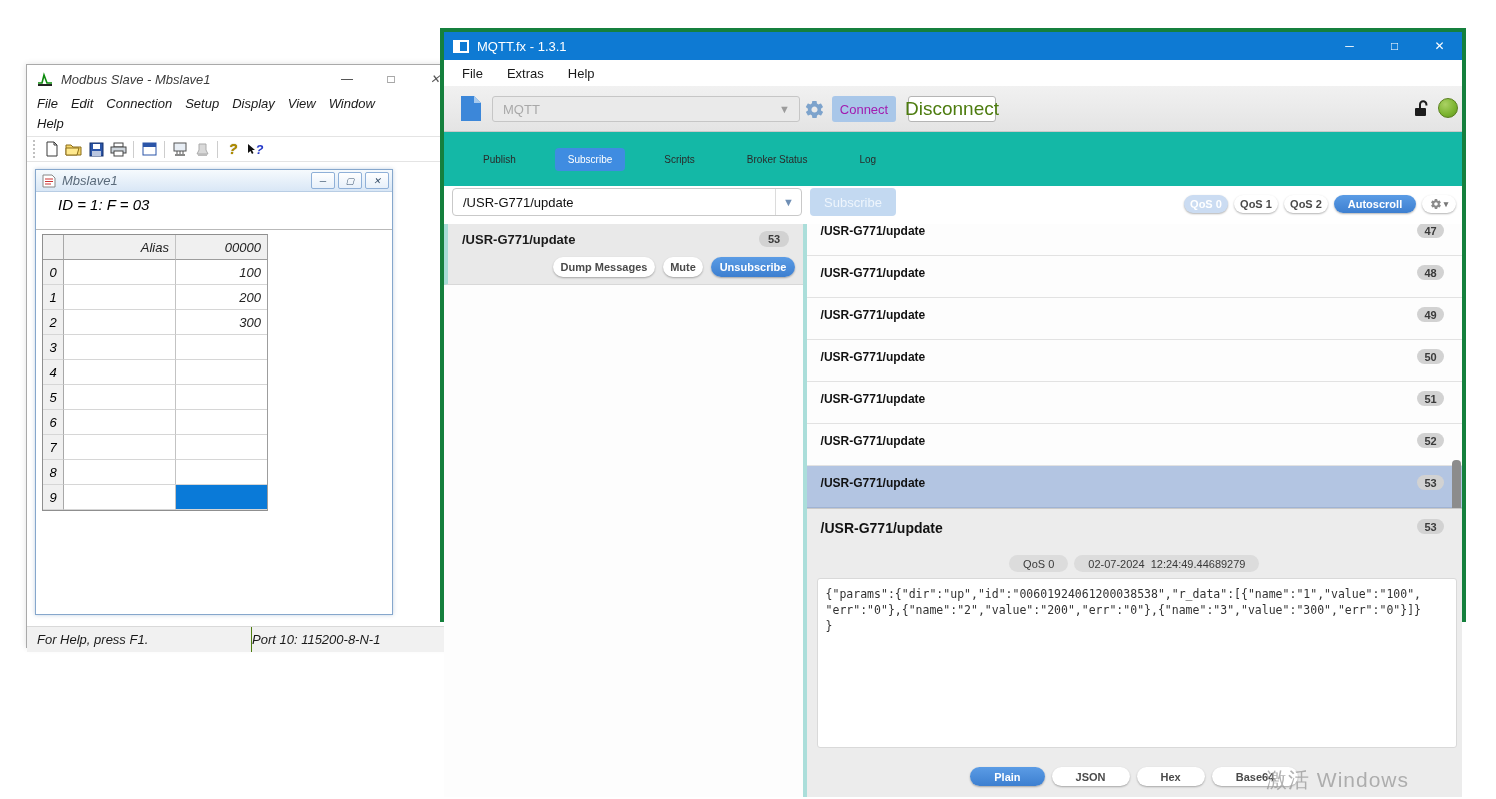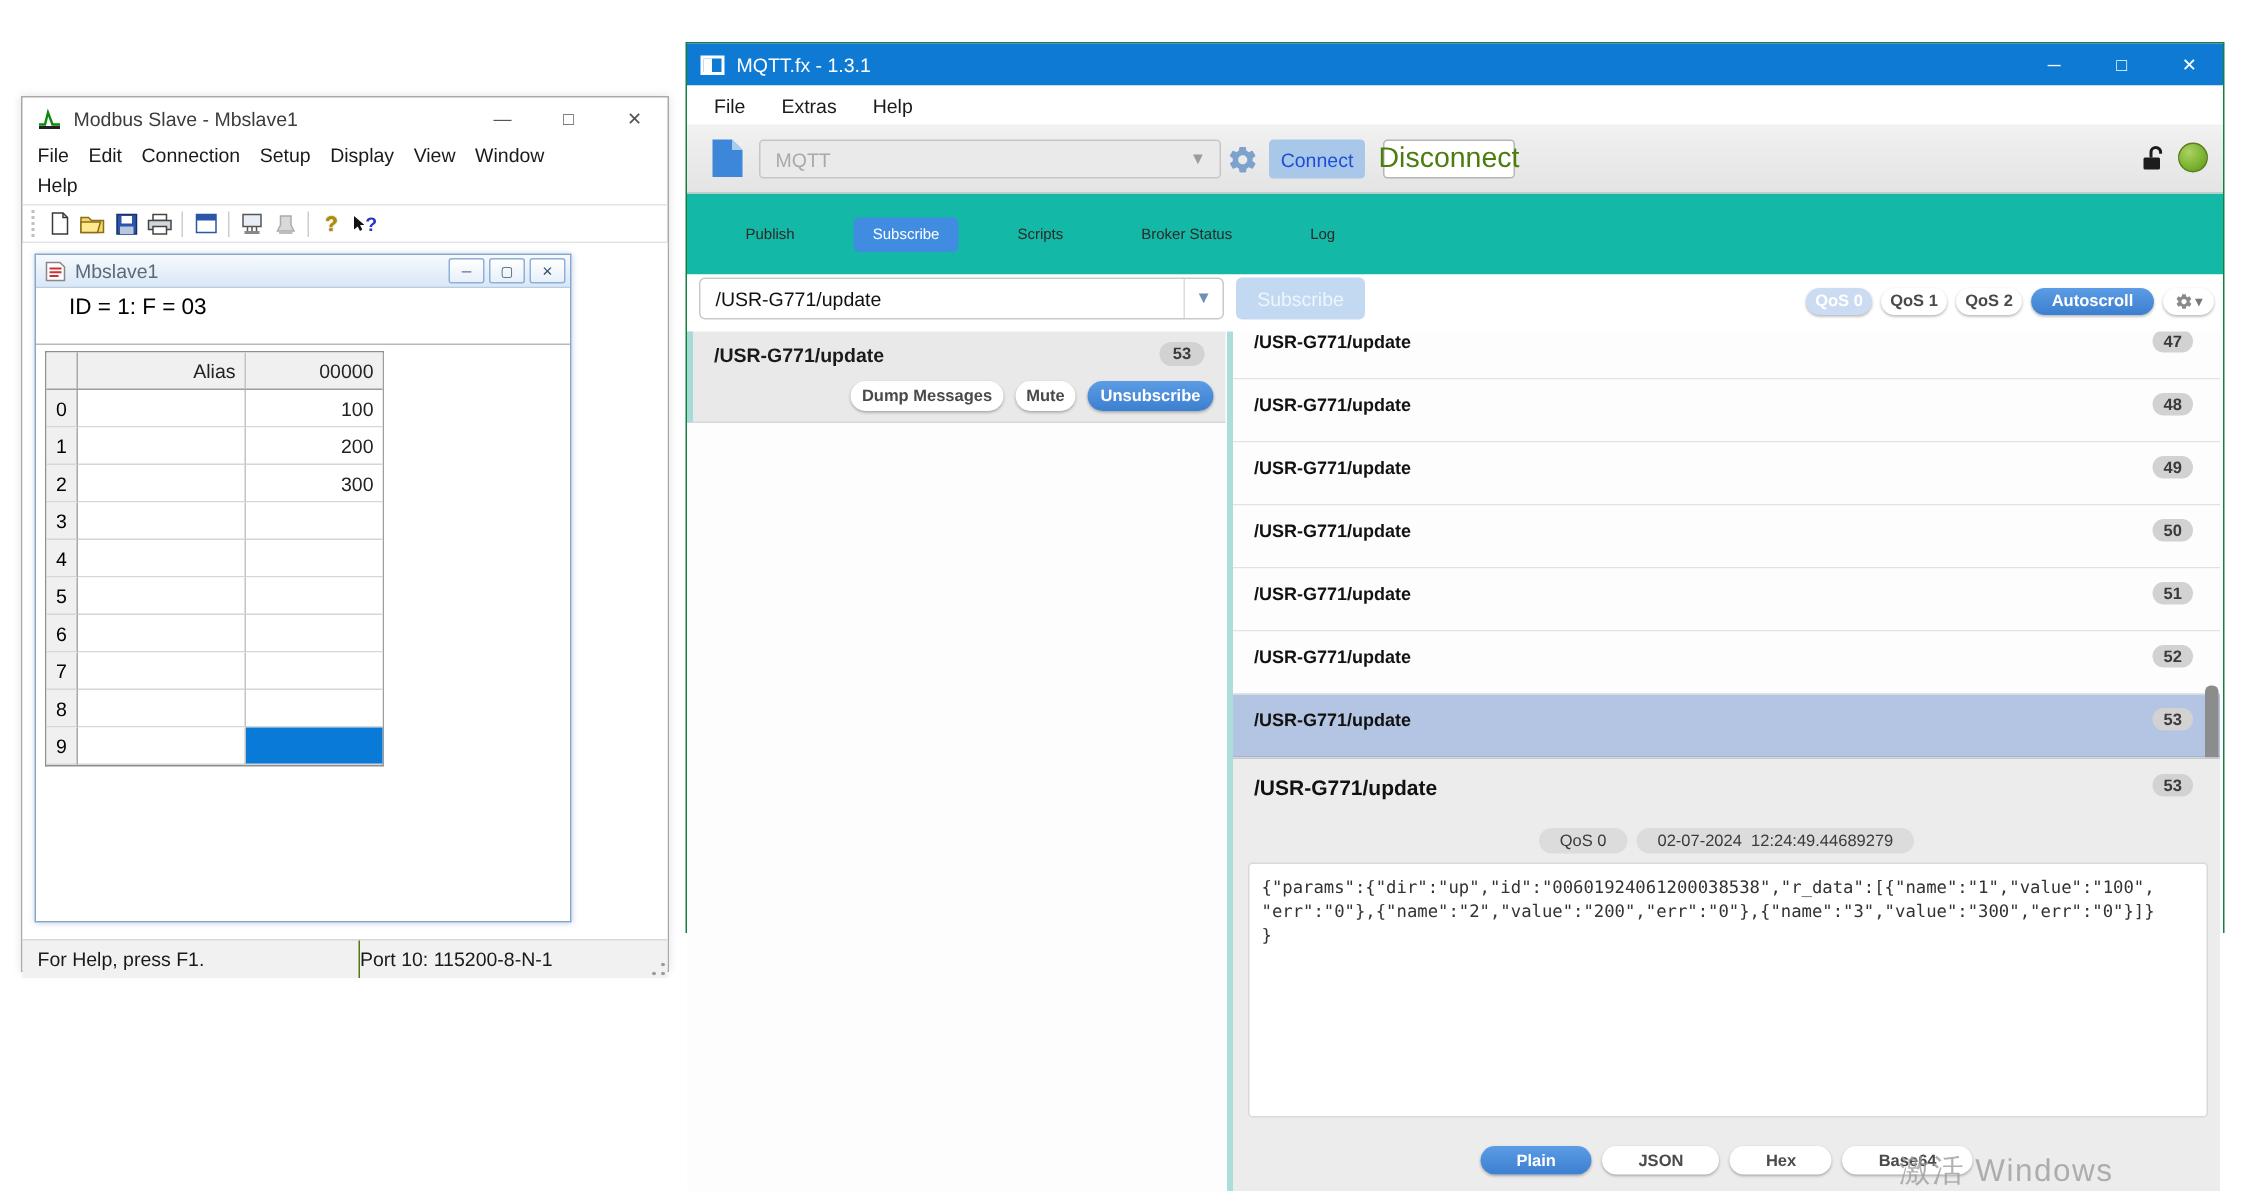--- a/index.html
+++ b/index.html
@@ -8,22 +8,22 @@
           font-family:"Liberation Sans", sans-serif; color:#222; }
 
   
   .explorer { position:absolute; left:0; top:0; width:362px; }
   .exp-row { display:grid; grid-template-columns:143px 130px 1fr; height:17px; align-items:center;
              font-size:13px; color:#6f6f6f; padding-left:22px; }
   .exp-row.highlight { background:#e2e2e2; color:#4f4f4f; }
   .exp-size { text-align:right; padding-right:6px; }
 
   
-  .mb-win { position:absolute; left:14px; top:64px; width:432px; height:584px; background:#fff;
-            border:1px solid #a9a9a9; box-shadow:0 0 6px rgba(0,0,0,.12); font-size:13px; }
+  .mb-win { position:absolute; left:26px; top:64px; width:432px; height:584px; background:#fff;
+            border:1px solid #a9a9a9; box-shadow:0 0 6px rgba(0,0,0,.12); font-size:13px;font-style:italic; }
   .mb-titlebar { height:28px; display:flex; align-items:center; }
   .mb-title-icon { margin-left:10px; width:17px; height:16px; }
   .mb-title { margin-left:7px; color:#3c3c3c; }
   .mb-controls { margin-left:auto; display:flex; }
   .mb-ctl { width:44px; height:28px; display:flex; align-items:center; justify-content:center;
             color:#555; font-size:12px; }
   .mb-menubar { padding:1px 0 2px 10px; line-height:20px; color:#1a1a1a; }
   .mb-menu-item { display:inline-block; margin-right:13px; }
   .mb-toolbar { height:26px; border-top:1px solid #e4e4e4; border-bottom:1px solid #e4e4e4;
                 display:flex; align-items:center; padding-left:6px; }
@@ -61,41 +61,41 @@
   .mb-status-left { width:224px; padding-left:10px; }
   .mb-status-right { flex:1; border-left:1px solid #4d7c0f; padding-left:0; height:100%;
                      display:flex; align-items:center; }
   .mb-gripper { position:absolute; right:1px; bottom:1px; width:10px; height:10px;
                 background:
                  radial-gradient(circle at 8px 2px,#9a9a9a 1px,transparent 1.4px),
                  radial-gradient(circle at 8px 8px,#9a9a9a 1px,transparent 1.4px),
                  radial-gradient(circle at 2px 8px,#9a9a9a 1px,transparent 1.4px); }
 
   
-  .mq-win { position:absolute; left:457px; top:28px; width:1026px; height:594px;
-            border:1px solid #15803d; background:#fff; }
+  .mq-win { position:absolute; left:440px; top:28px; width:1026px; height:594px;
+            border:4px solid #15803d; background:#fff; }
   .mq-titlebar { height:28px; background:#0e7ad3; display:flex; align-items:center; color:#fff; }
   .mq-title-icon { margin-left:9px; width:16px; height:13px; border:2px solid #fff;
                    background:linear-gradient(to right,#fff 45%, rgba(255,255,255,0) 45%); }
   .mq-title { margin-left:8px; font-size:13px; }
   .mq-controls { margin-left:auto; display:flex; height:100%; }
   .mq-ctl { width:45px; display:flex; align-items:center; justify-content:center; font-size:12px; }
   .mq-menubar { height:26px; background:#fff; display:flex; align-items:center; padding-left:18px;
                 font-size:13px; color:#1a1a1a; }
   .mq-menu-item { margin-right:24px; }
   .mq-toolbar { position:relative; height:46px; background:linear-gradient(#f1f1f1,#e4e4e4);
                 border-bottom:1px solid #c9c9c9; }
   .mq-pageicon { position:absolute; left:16px; top:9px; }
   .mq-combo-dis { position:absolute; left:48px; top:10px; width:308px; height:26px; background:#eaeaea;
                   border:1px solid #c6c6c6; border-radius:3px; display:flex; align-items:center;
                   font-size:13px; color:#a9a9a9; padding-left:10px; }
   .mq-combo-dis .arrow { margin-left:auto; padding-right:9px; color:#9c9c9c; font-size:11px; }
   .mq-gear { position:absolute; left:360px; top:13px; }
   .btn-connect { position:absolute; left:388px; top:10px; width:64px; height:26px; background:#a9c7e9;
-                 border-radius:3px; color:#1d4ed8; font-size:13px; display:flex; align-items:center;
+                 border-radius:3px; color:#a21caf; font-size:13px; display:flex; align-items:center;
                  justify-content:center; }
   .btn-disconnect { position:absolute; left:464px; top:10px; width:88px; height:26px; background:#fff;
                     border:1px solid #b5b5b5; border-radius:3px; color:#4d7c0f; font-size:19px;
                     display:flex; align-items:center; justify-content:center; }
   .mq-lock { position:absolute; left:969px; top:13px; }
   .mq-status-dot { position:absolute; left:994px; top:12px; width:20px; height:20px; border-radius:50%;
                    background:radial-gradient(circle at 35% 30%, #abd164, #7ab32e 60%, #5f8d1f);
                    border:1px solid #597f1e; }
 
   .mq-tabbar { height:54px; background:#14b8a6; display:flex; align-items:center; padding-left:26px;

